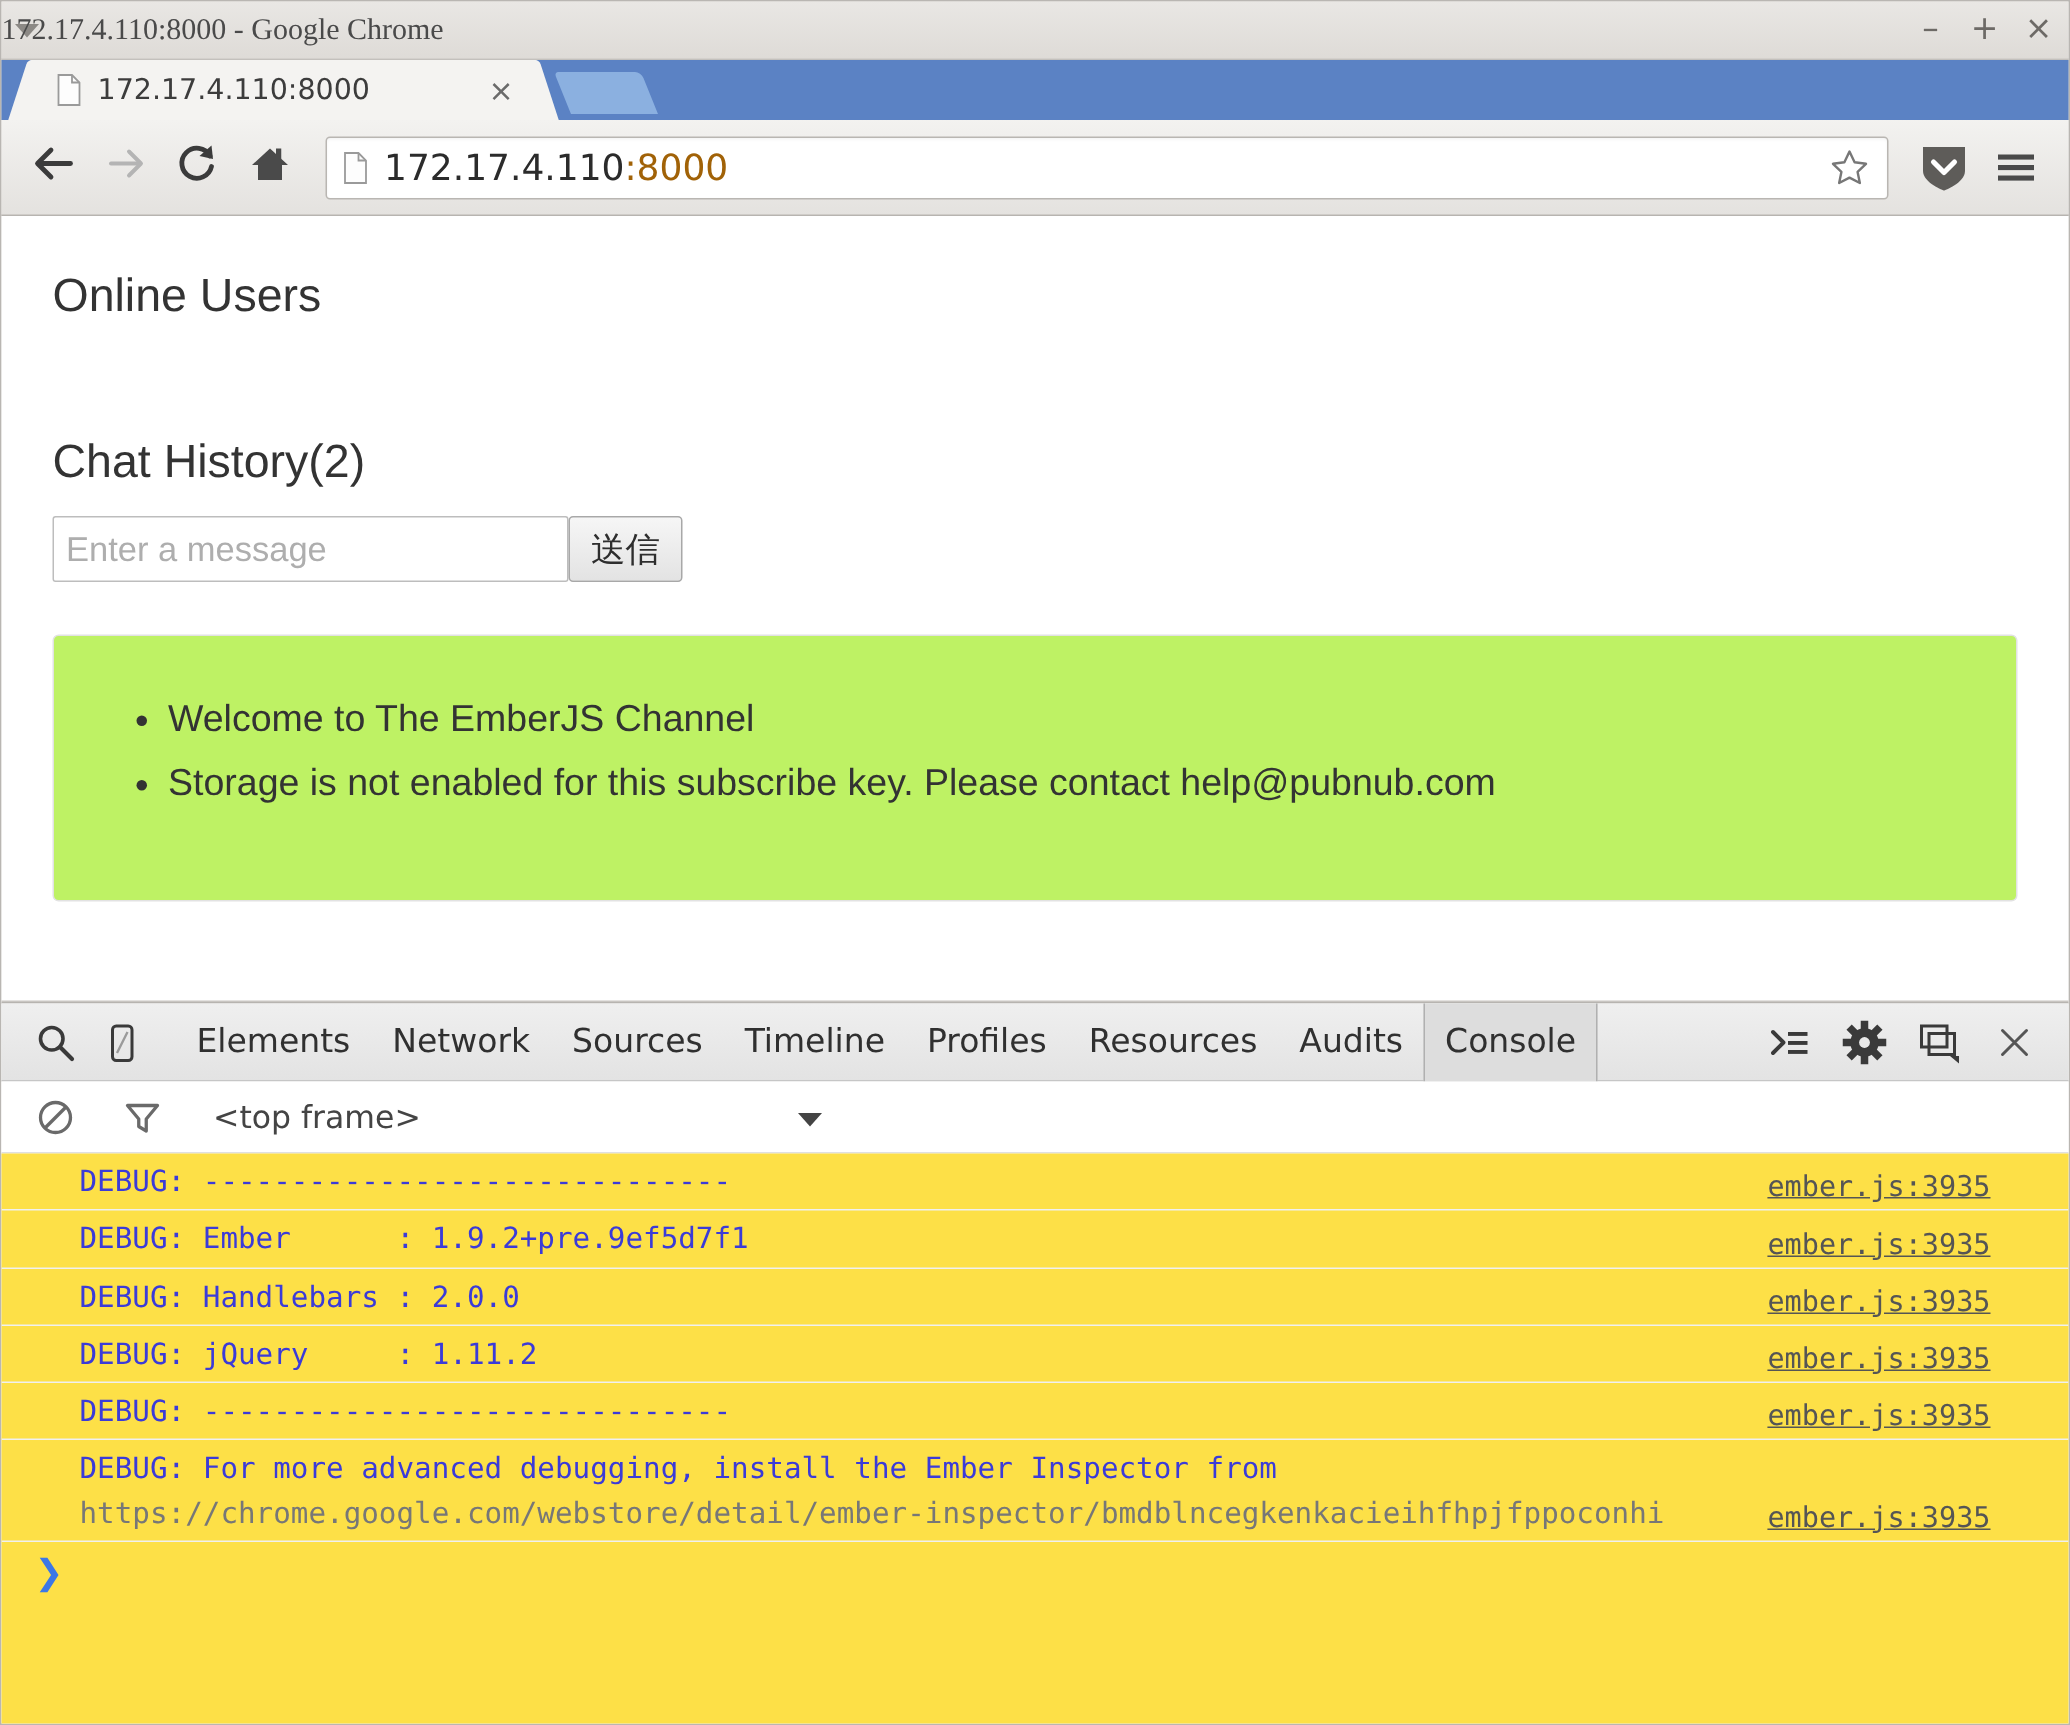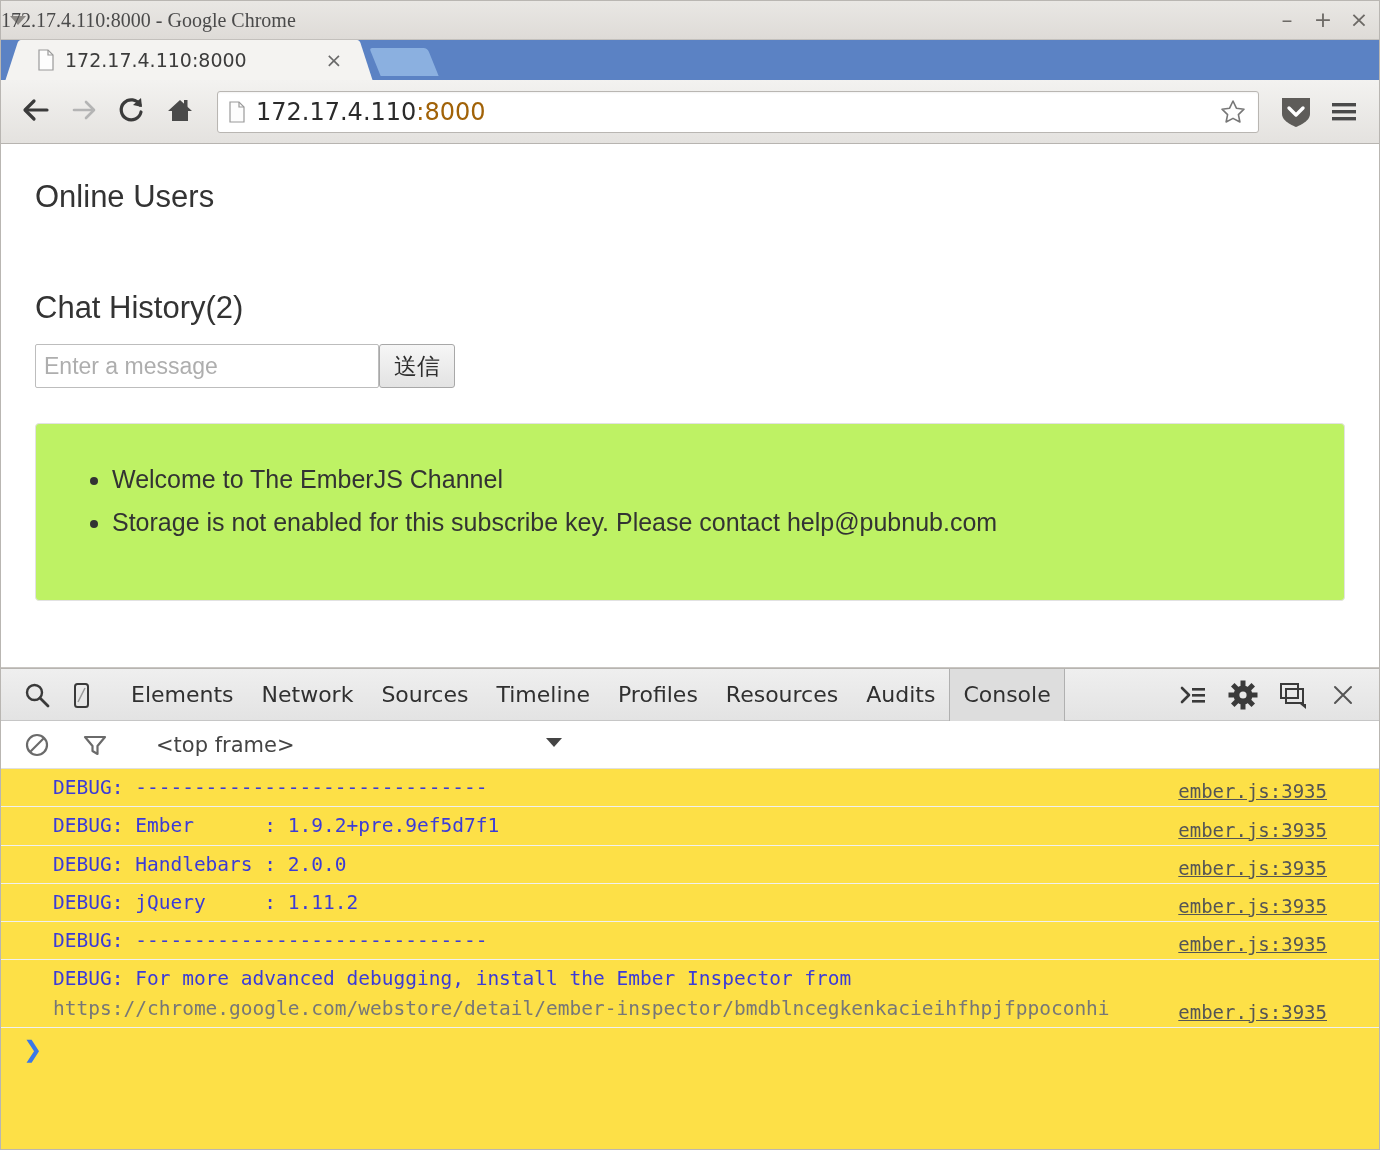--- a/index.html
+++ b/index.html
@@ -200,21 +200,21 @@
   .dt-right{margin-left:auto;display:flex;align-items:center;gap:6px;}
 
   .dt-filterbar{
     height:48px;min-height:48px;
     background:#fff;
     border-bottom:1px solid #e0e0e0;
     display:flex;align-items:center;
     padding:0 14px;box-sizing:border-box;gap:14px;
   }
   .frame-select{
-    display:flex;align-items:flex-start;margin-left:25px;gap:0px;cursor:pointer;
+    display:flex;align-items:flex-end;margin-left:11px;gap:0px;cursor:pointer;
   }
   .frame-label{
     font-size:21px;color:#444;
     font-family:"DejaVu Sans","Liberation Sans",sans-serif;
   }
   .frame-caret{margin-left:250px;color:#444;font-size:17px;}
 
   .console{
     flex:1;overflow:hidden;background:#fde047;position:relative;
   }

